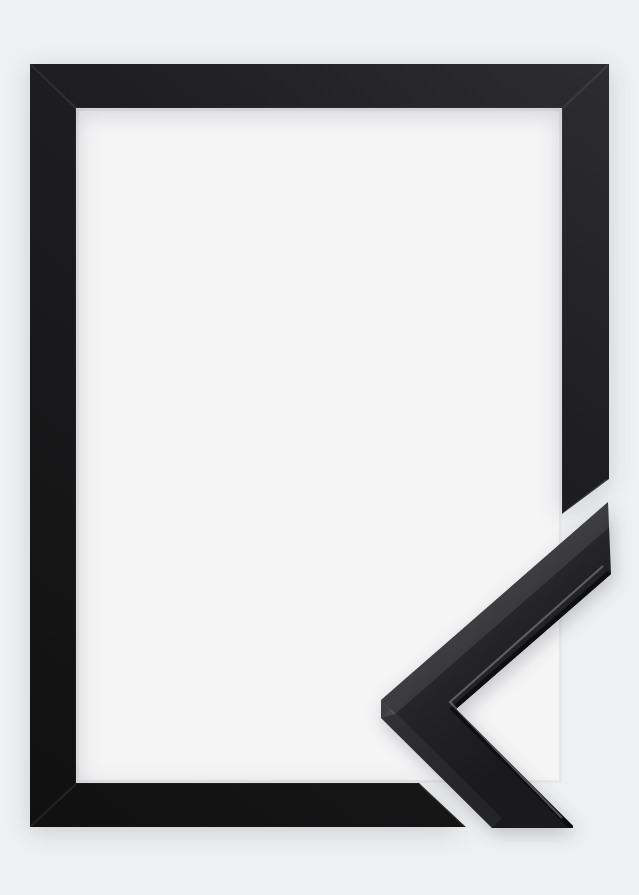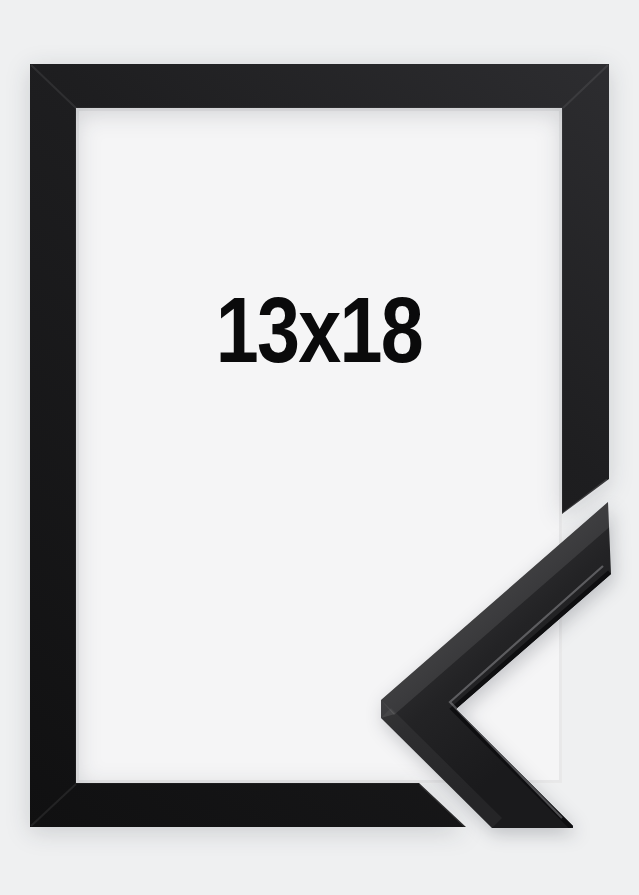--- a/index.html
+++ b/index.html
@@ -96,17 +96,14 @@
 
         <path d="M381,700 L608,502 L621,517 L394,715 Z" fill="rgba(255,255,255,0.09)"></path>
 
         <path d="M381,718 L492,828 L502,818 L391,708 Z" fill="rgba(255,255,255,0.05)"></path>
 
         <path d="M381,700 L395,714 L381,718 Z" fill="rgba(255,255,255,0.10)"></path>
       </g>
     </g>
   </svg>
 
-  <div class="size-label-wrap">
-    <span class="size-label">13x18</span>
-  </div>
 
 </div>
 
 </body></html>

